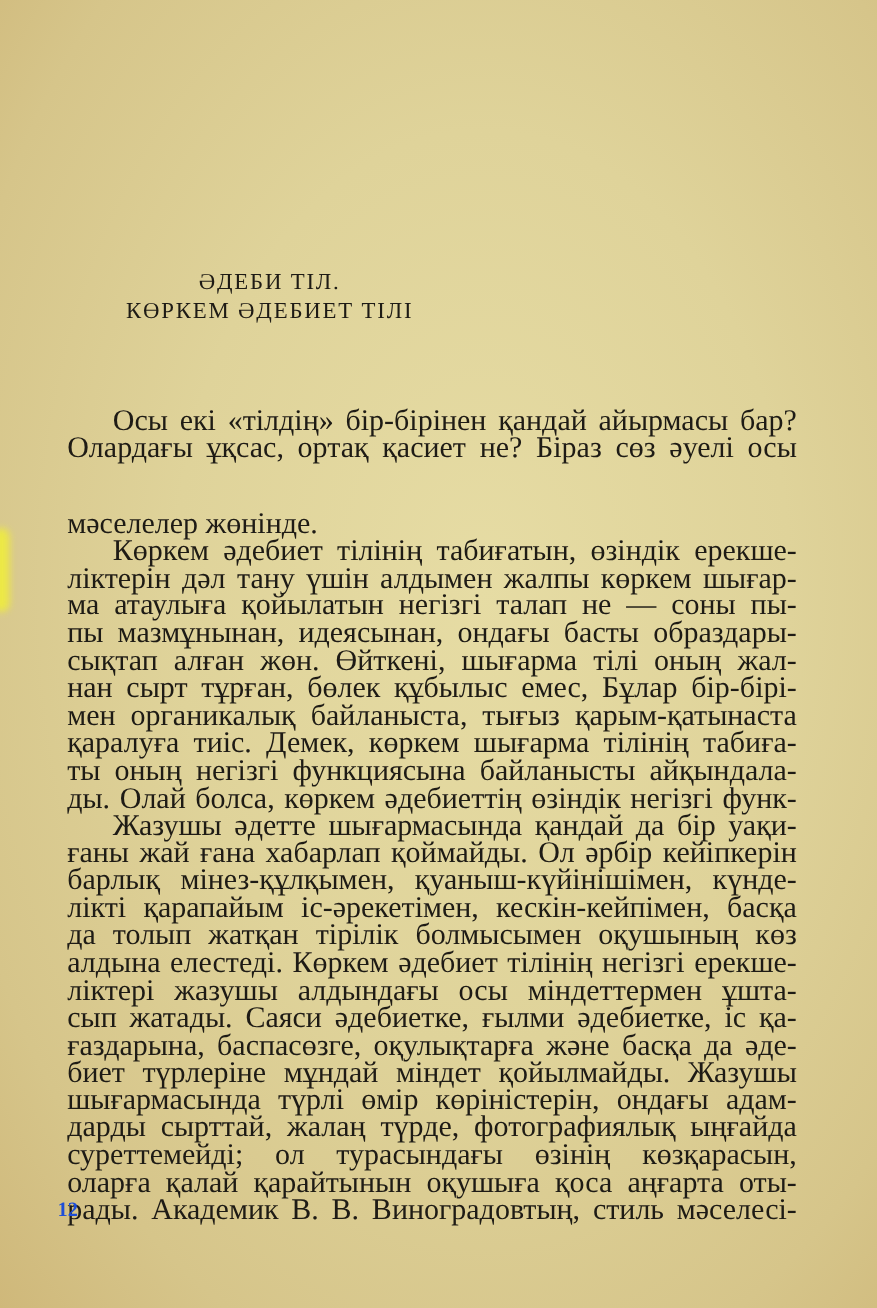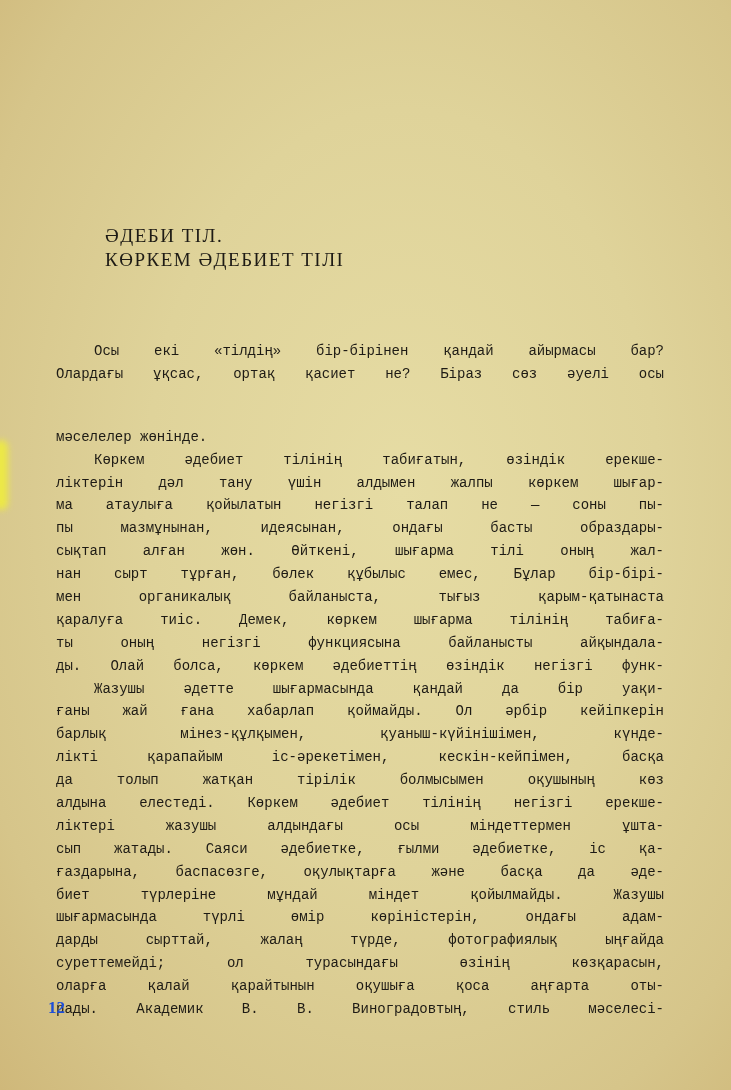--- a/index.html
+++ b/index.html
@@ -10,25 +10,25 @@
       font-family: "DejaVu Serif", serif;
       color: #1f1c16;
     }
     .page { position: absolute; left: 0; top: 0; width: 731px; height: 1090px; }
     .heading {
       position: absolute; left: 105px; top: 224px;
       font-family: "Liberation Serif", serif;
       font-size: 19px; letter-spacing: 1.5px; line-height: 24px;
       color: #1e1b15;
     }
-    .heading div { white-space: nowrap; }
+    .heading div { white-space: nowrap; text-align: center; }
     .body-text {
       position: absolute; left: 56px; top: 340px; width: 608px;
-      font-family: Liberation Mono, monospace;
-      font-size: 14px; line-height: 22.9px;
+      font-family: Liberation Serif, serif;
+      font-size: 25px; line-height: 22.9px;
       color: #1e1b15;
     }
     .line { white-space: nowrap; display: block; text-align: justify; text-align-last: justify; height: 22.9px; }
     .line.last { text-align-last: left; margin-top: 40px; }
     .line.indent { padding-left: 38px; }
     .page-number {
       position: absolute; left: 48px; top: 998px;
       font-family: "Liberation Serif", serif; font-weight: bold;
       font-size: 17px; color: #1d4ed8;
     }

